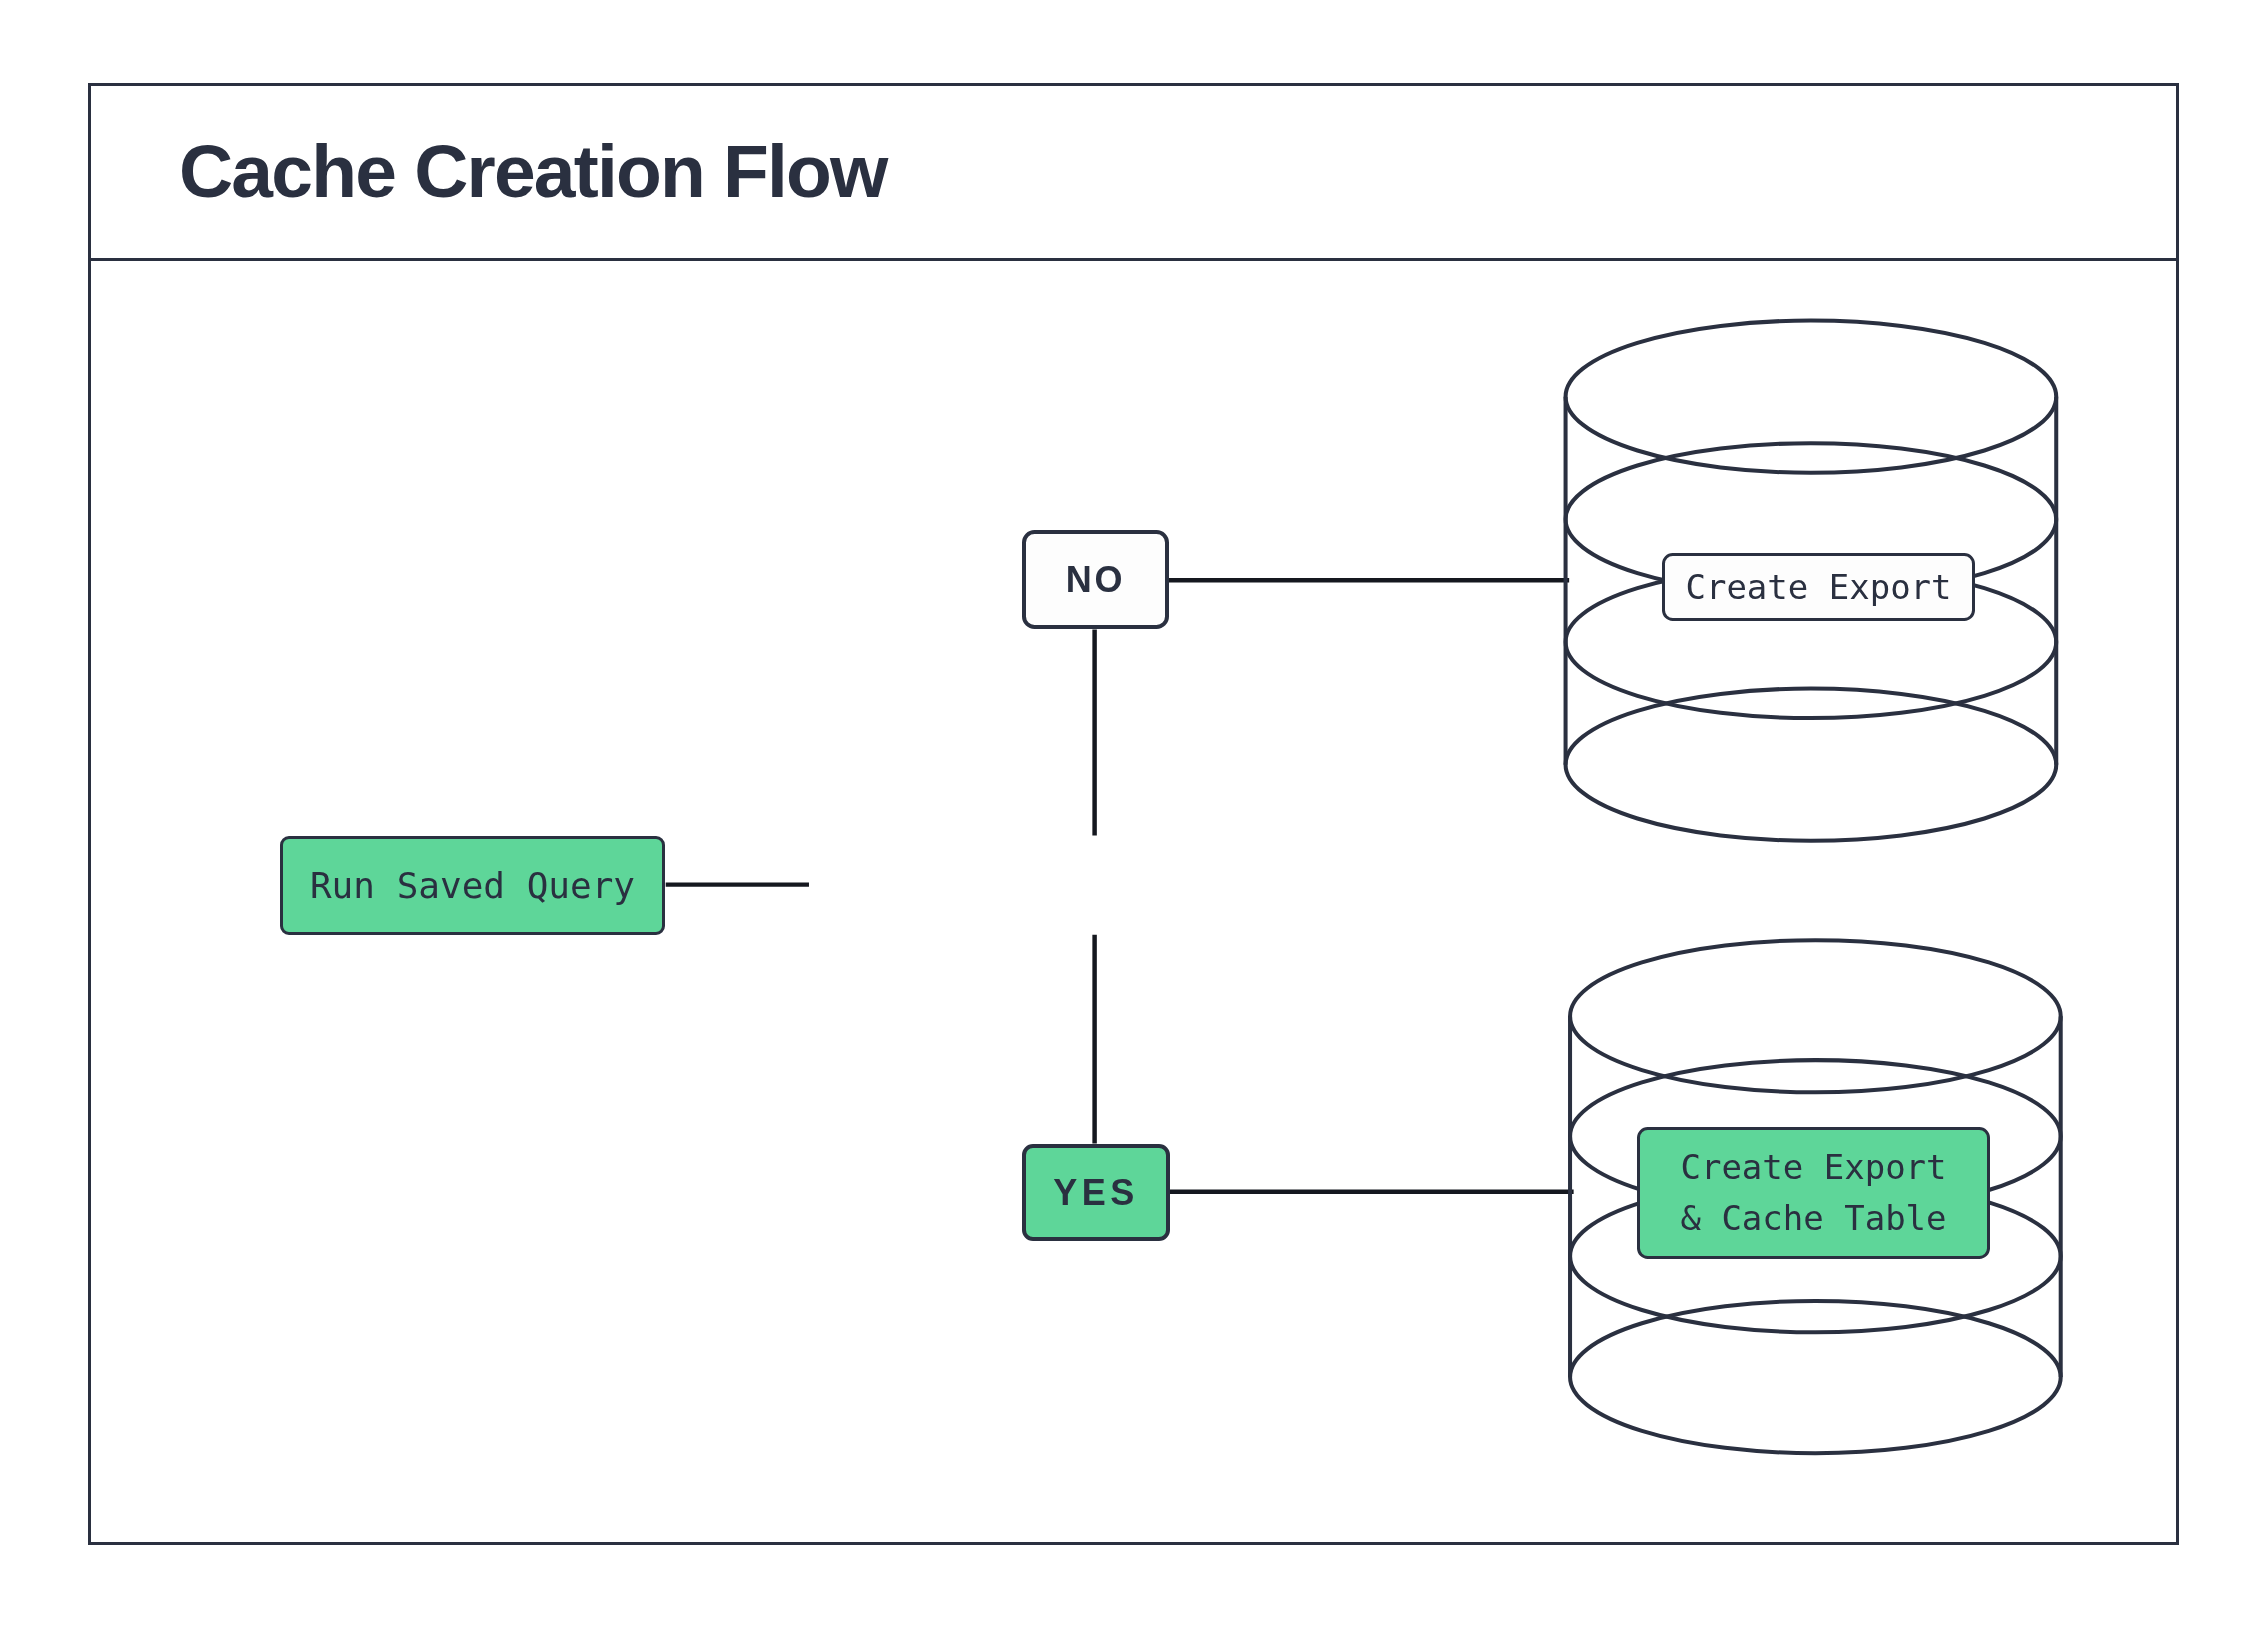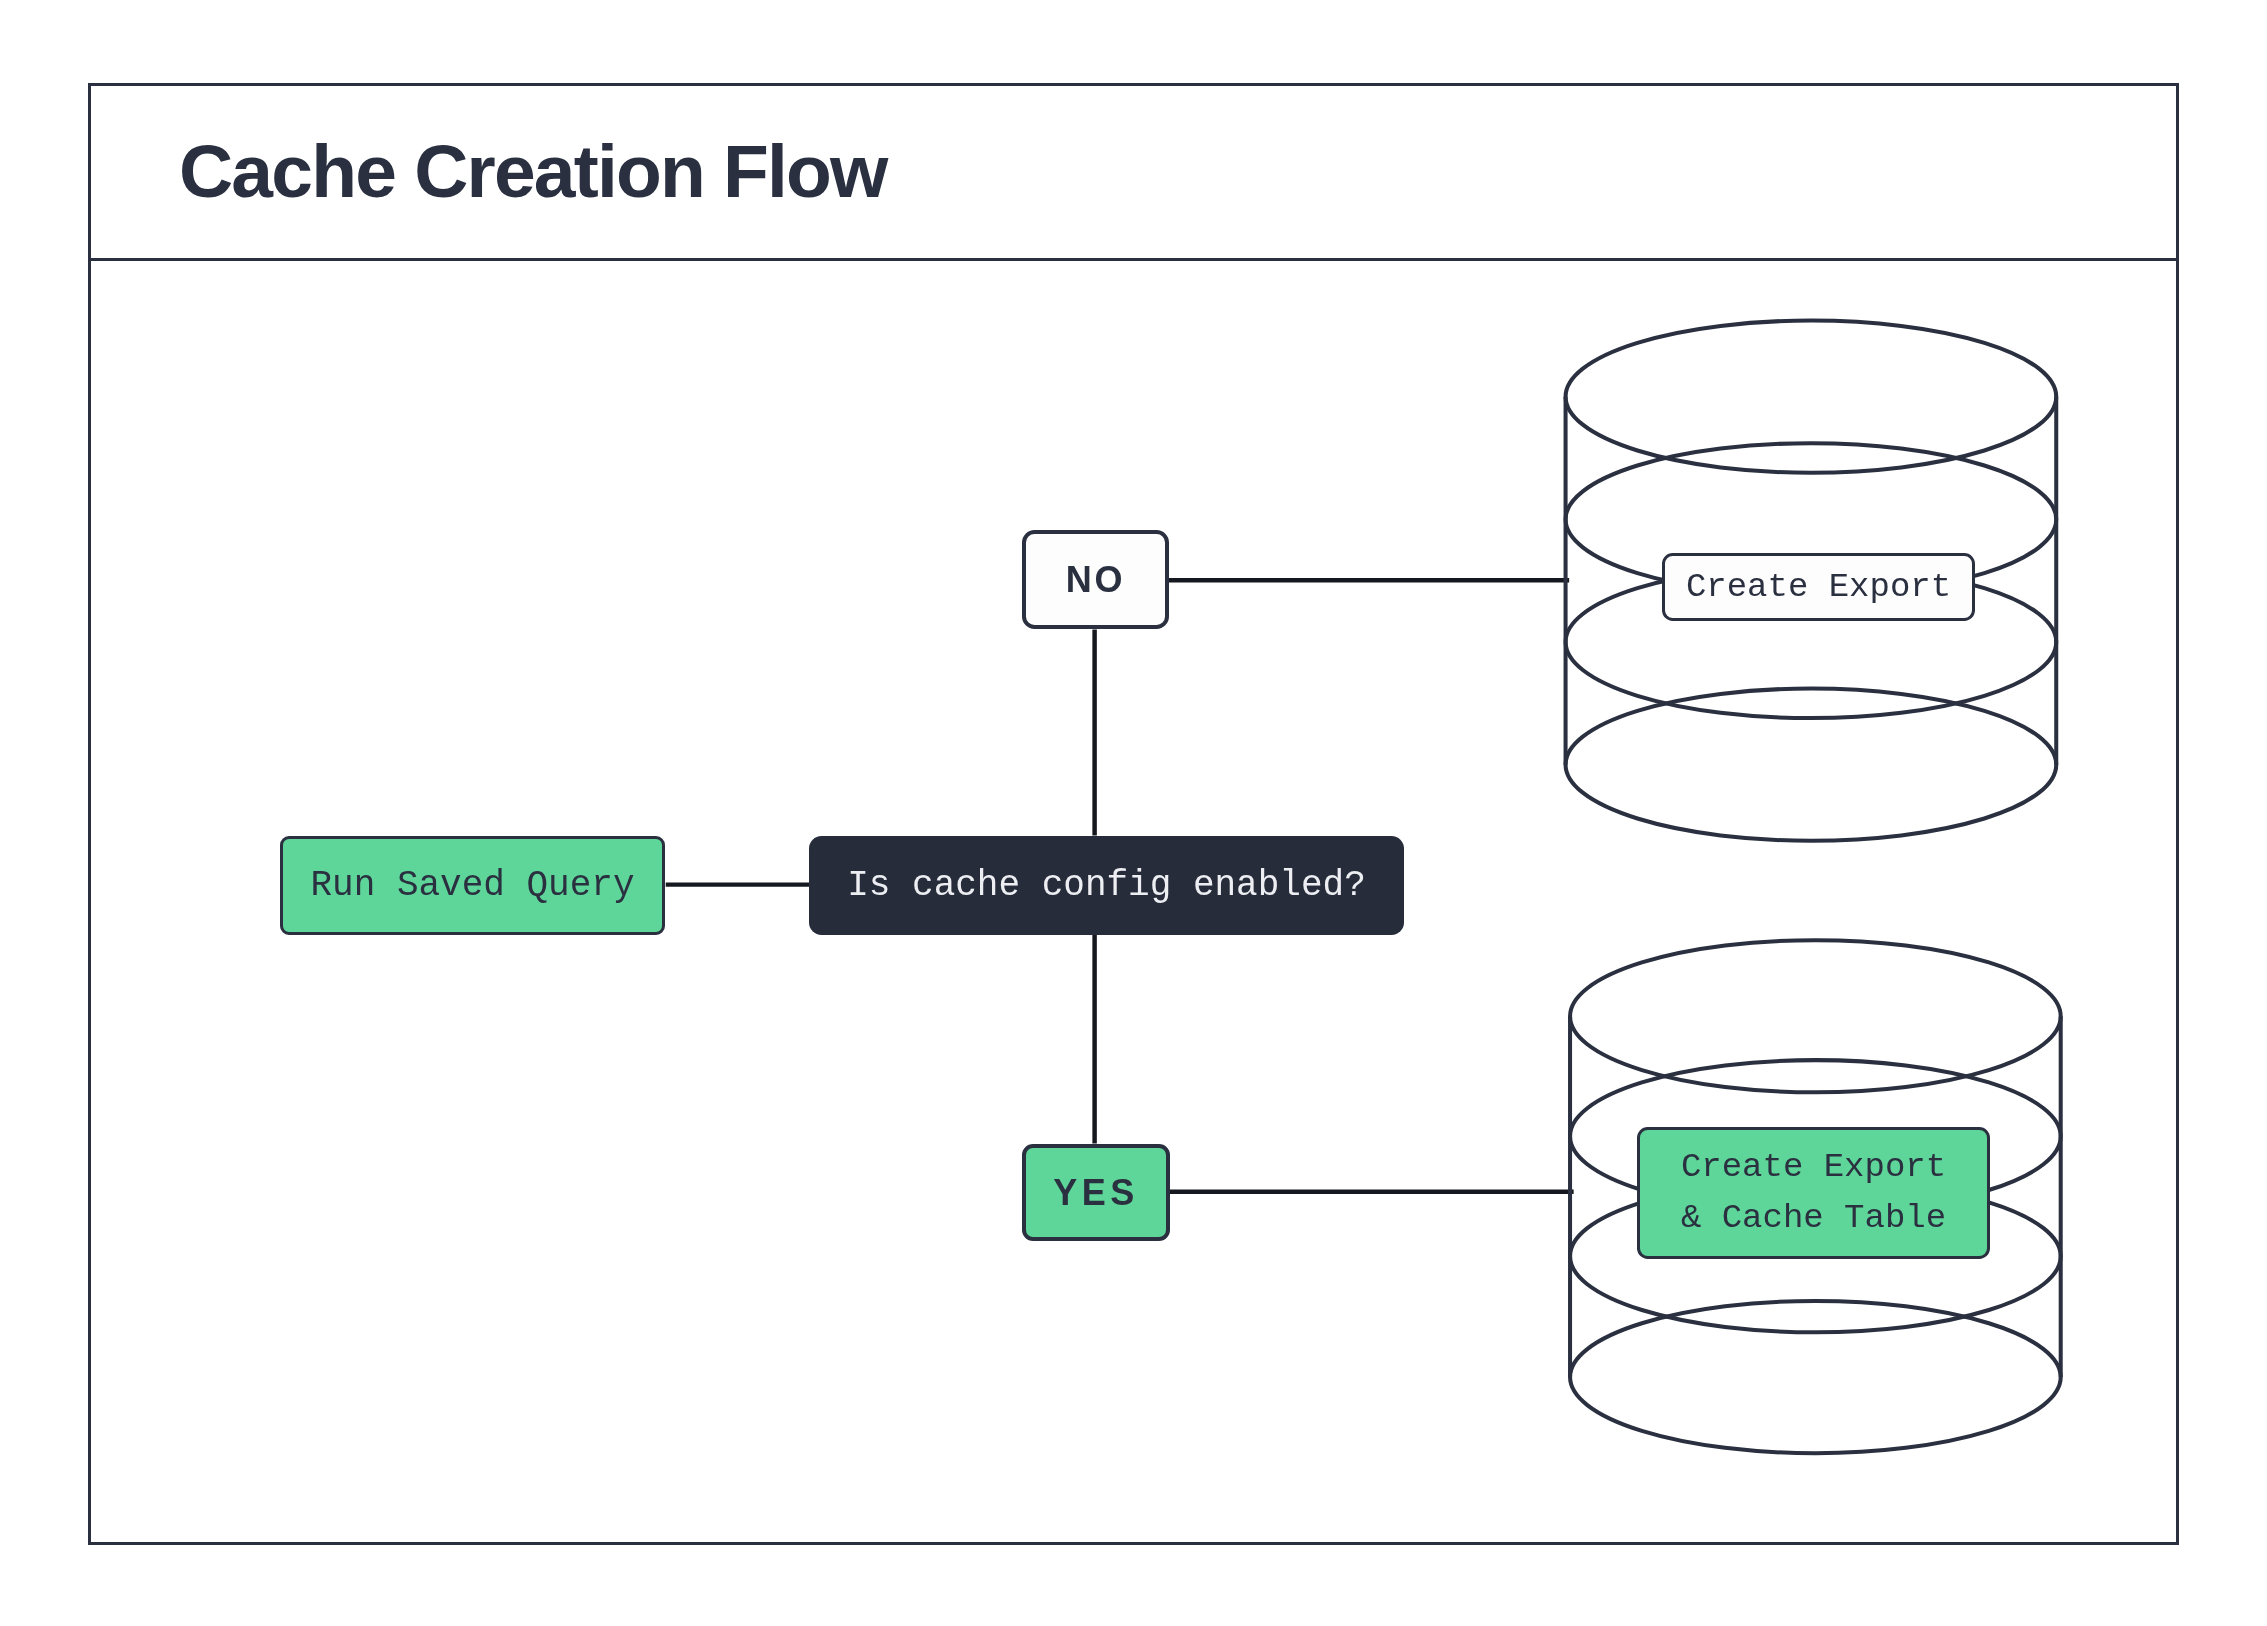--- a/index.html
+++ b/index.html
@@ -61,21 +61,20 @@
   
   .node {
     position: absolute;
     box-sizing: border-box;
     display: flex;
     align-items: center;
     justify-content: center;
     text-align: center;
     white-space: nowrap;
     color: var(--navy, #2a3040);
-    font-family: Liberation Mono, monospace;
   }
   .node-start {
     left: 280px; top: 836px; width: 385px; height: 99px;
     background: var(--accent-green, #5ed699);
     border: 3.6px solid var(--navy, #2a3040);
     border-radius: 9px;
     font-size: 36px;
   }
   .node-decision {
     left: 809px; top: 836px; width: 595px; height: 99px;
@@ -158,23 +157,20 @@
       <ellipse cx="2027" cy="1403" rx="274" ry="85"></ellipse>
       <ellipse cx="2027" cy="1269" rx="274" ry="85"></ellipse>
       <ellipse cx="2027" cy="1135" rx="274" ry="85"></ellipse>
     </g>
   </svg>
 
   <div class="node node-start">
     <span>Run Saved Query</span>
   </div>
 
-  <div class="node node-decision">
-    <span>Is cache config enabled?</span>
-  </div>
 
   <div class="node node-no">
     <span>NO</span>
   </div>
 
   <div class="node node-yes">
     <span>YES</span>
   </div>
 
   <div class="node node-export">

